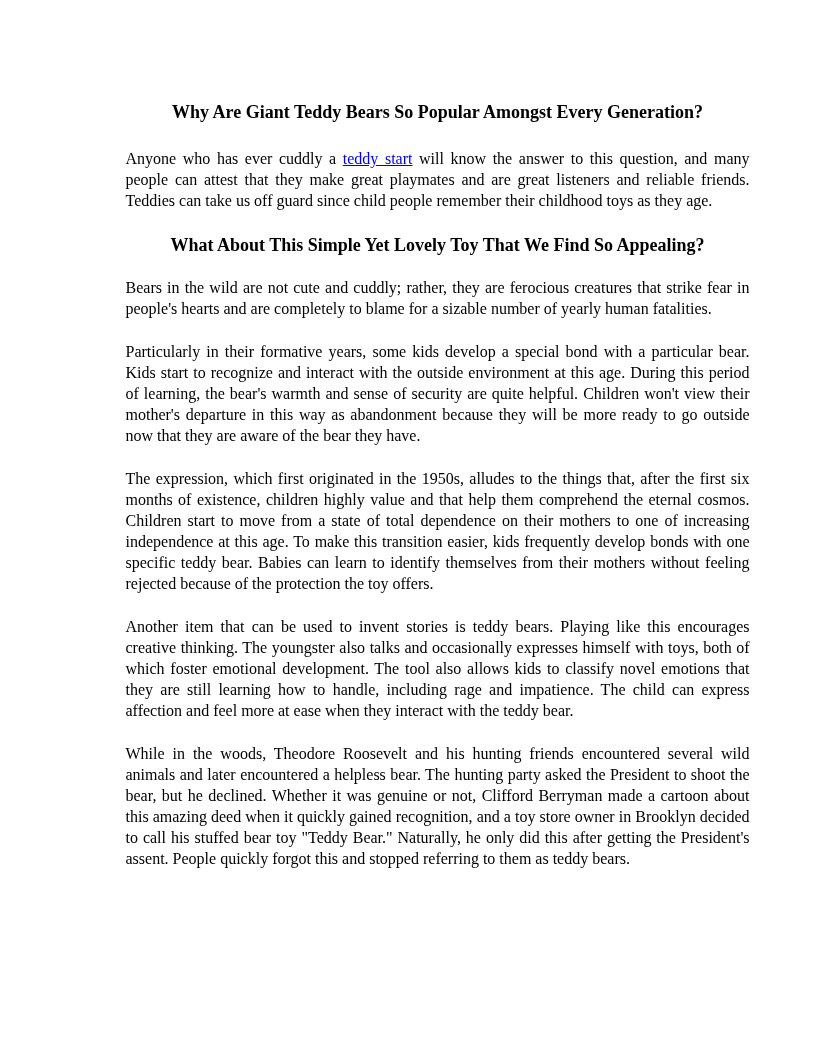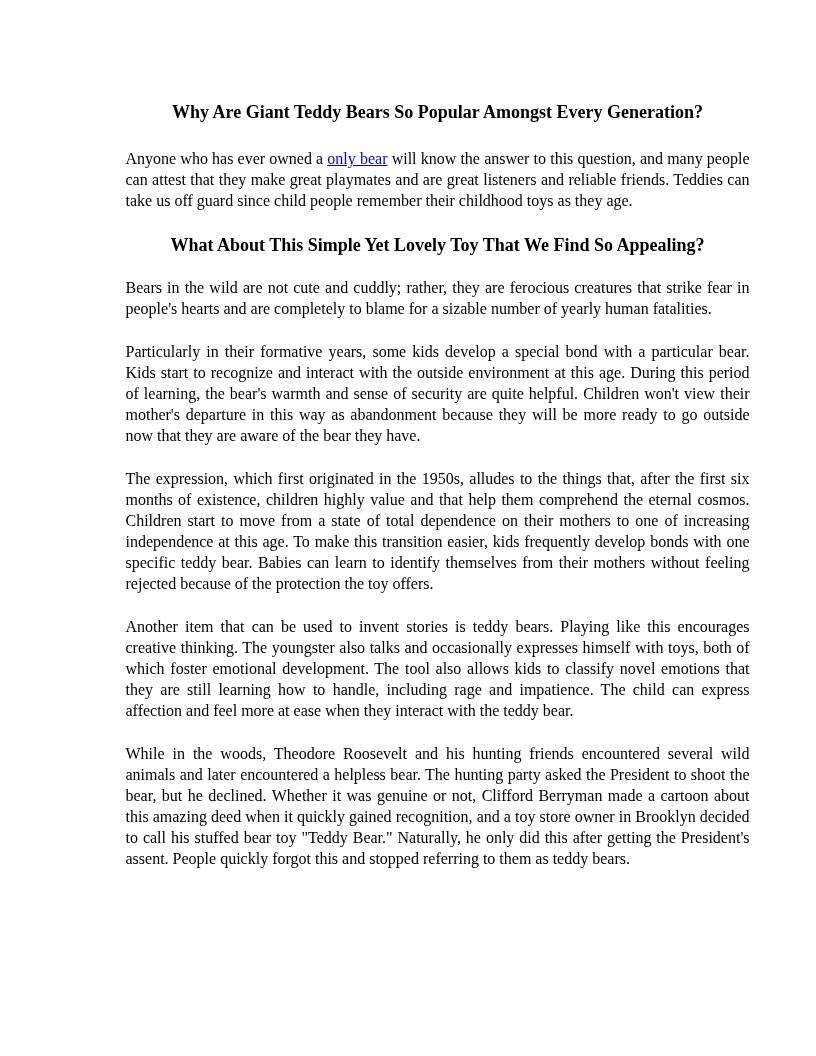--- a/index.html
+++ b/index.html
@@ -52,21 +52,21 @@
   }
 </style>
 </head>
 <body>
 
 <div class="page">
   <div class="content">
 
     <h1 class="doc-title">Why Are Giant Teddy Bears So Popular Amongst Every Generation?</h1>
 
-    <p class="body-para"><span>Anyone who has ever owned a </span><a class="doc-link" href="#">only bear</a><span> will know the answer to this question, and many people can attest that they make great playmates and are great listeners and reliable friends. Teddies can take us off guard since child people remember their childhood toys as they age.</span></p>
+    <p class="body-para"><span>Anyone who has ever cuddly a </span><a class="doc-link" href="#">teddy start</a><span> will know the answer to this question, and many people can attest that they make great playmates and are great listeners and reliable friends. Teddies can take us off guard since child people remember their childhood toys as they age.</span></p>
 
     <h2 class="doc-heading">What About This Simple Yet Lovely Toy That We Find So Appealing?</h2>
 
     <p class="body-para">Bears in the wild are not cute and cuddly; rather, they are ferocious creatures that strike fear in people's hearts and are completely to blame for a sizable number of yearly human fatalities.</p>
 
     <p class="body-para">Particularly in their formative years, some kids develop a special bond with a particular bear. Kids start to recognize and interact with the outside environment at this age. During this period of learning, the bear's warmth and sense of security are quite helpful. Children won't view their mother's departure in this way as abandonment because they will be more ready to go outside now that they are aware of the bear they have.</p>
 
     <p class="body-para">The expression, which first originated in the 1950s, alludes to the things that, after the first six months of existence, children highly value and that help them comprehend the eternal cosmos. Children start to move from a state of total dependence on their mothers to one of increasing independence at this age. To make this transition easier, kids frequently develop bonds with one specific teddy bear. Babies can learn to identify themselves from their mothers without feeling rejected because of the protection the toy offers.</p>
 
     <p class="body-para">Another item that can be used to invent stories is teddy bears. Playing like this encourages creative thinking. The youngster also talks and occasionally expresses himself with toys, both of which foster emotional development. The tool also allows kids to classify novel emotions that they are still learning how to handle, including rage and impatience. The child can express affection and feel more at ease when they interact with the teddy bear.</p>

